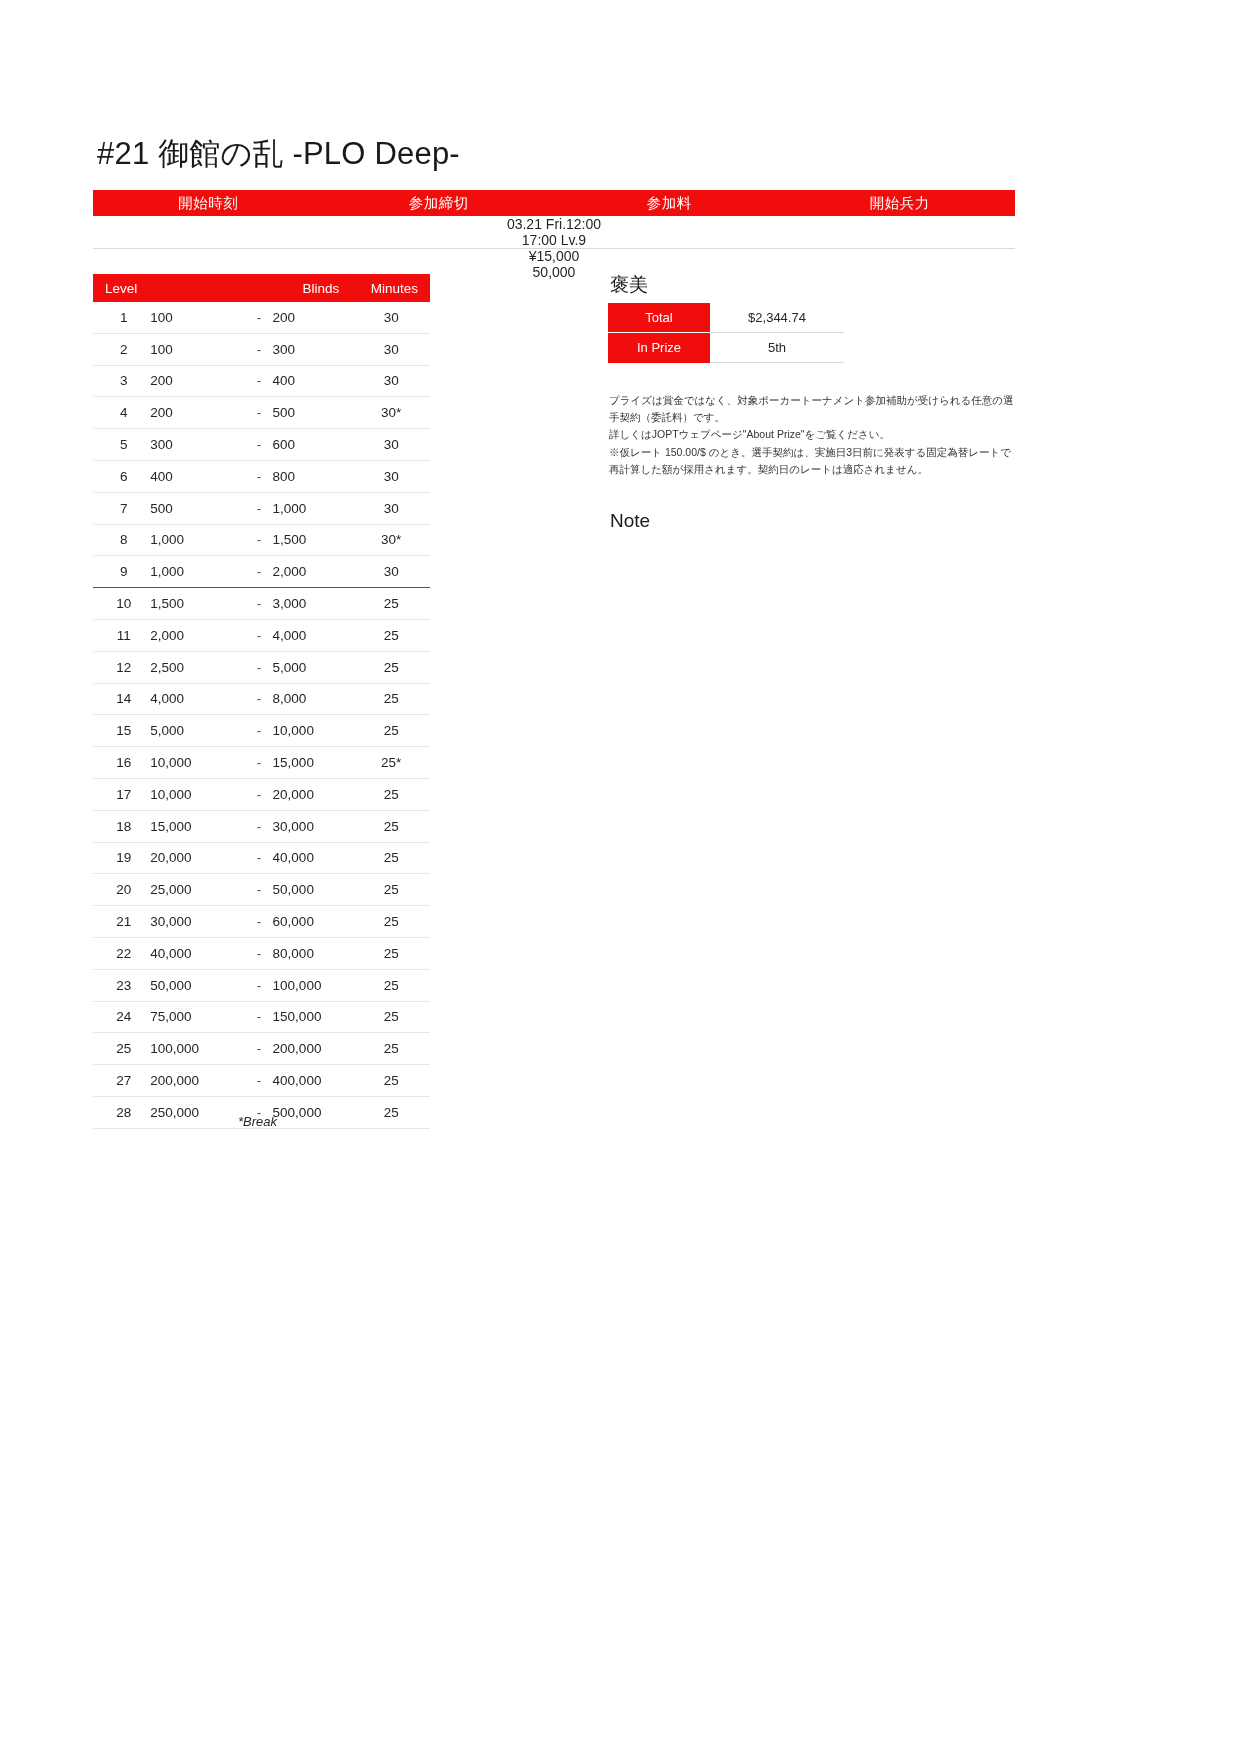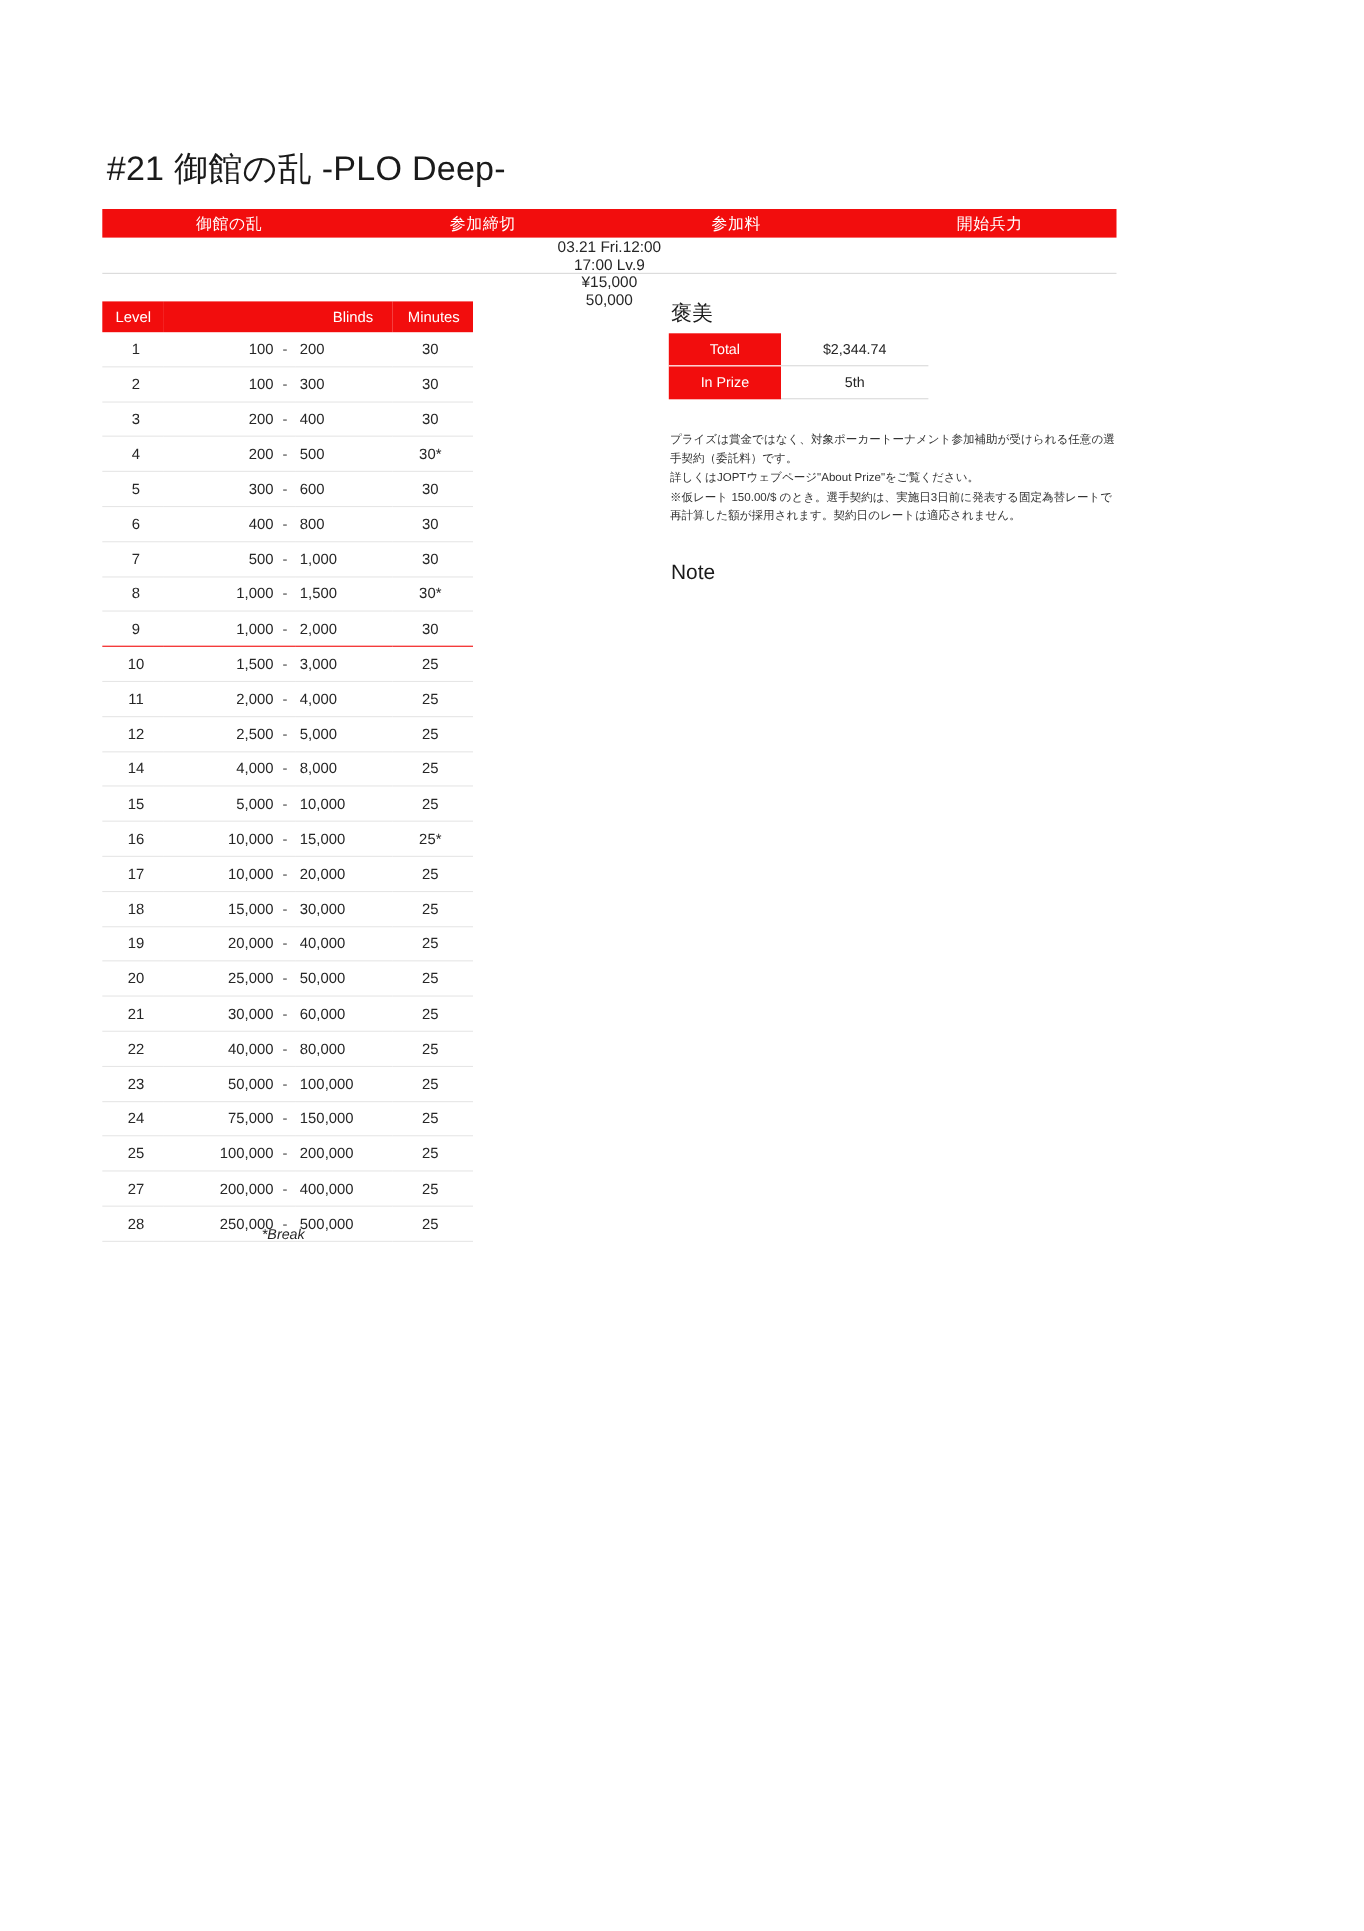--- a/index.html
+++ b/index.html
@@ -99,21 +99,20 @@
     height: 28.8px;
     border-bottom: 1px solid #e6e6e6;
     color: #262626;
   }
   .blind-table td.c-level {
     text-align: center;
     width: 48px;
     padding-left: 6px;
   }
   .blind-table td.c-sb {
-    text-align: right;
     width: 110px;
   }
   .blind-table td.c-dash {
     text-align: center;
     width: 20px;
     color: #4d4d4d;
   }
   .blind-table td.c-bb {
     text-align: left;
     width: 92px;
@@ -203,21 +202,21 @@
   }
 </style>
 </head>
 <body>
 
 <div class="page">
 
   <div class="title">#21 御館の乱 -PLO Deep-</div>
 
   <div class="infobar">
-    <div class="cell">御館の乱</div>
+    <div class="cell">開始時刻</div>
     <div class="cell">参加締切</div>
     <div class="cell">参加料</div>
     <div class="cell">開始兵力</div>
   </div>
 
   <div class="infovals">
     <div class="cell">03.21 Fri.12:00</div>
     <div class="cell">17:00 Lv.9</div>
     <div class="cell">¥15,000</div>
     <div class="cell">50,000</div>

